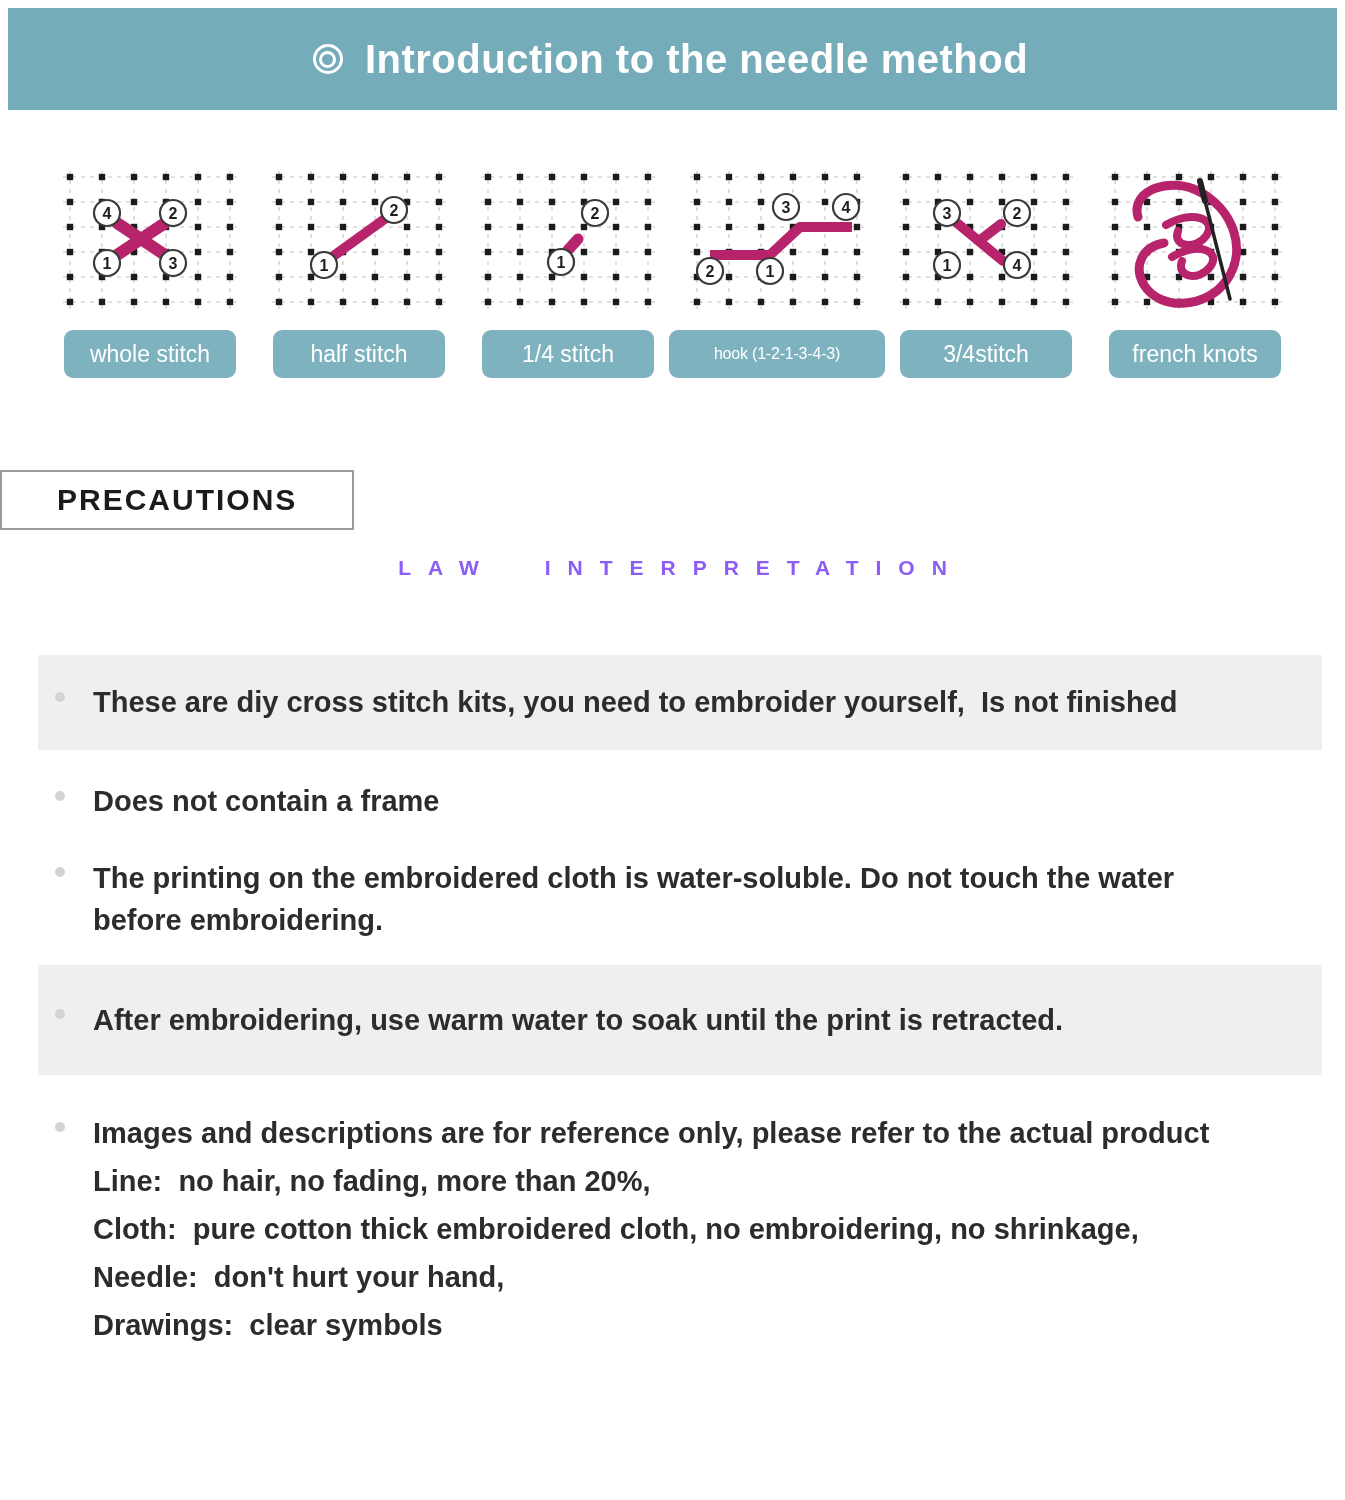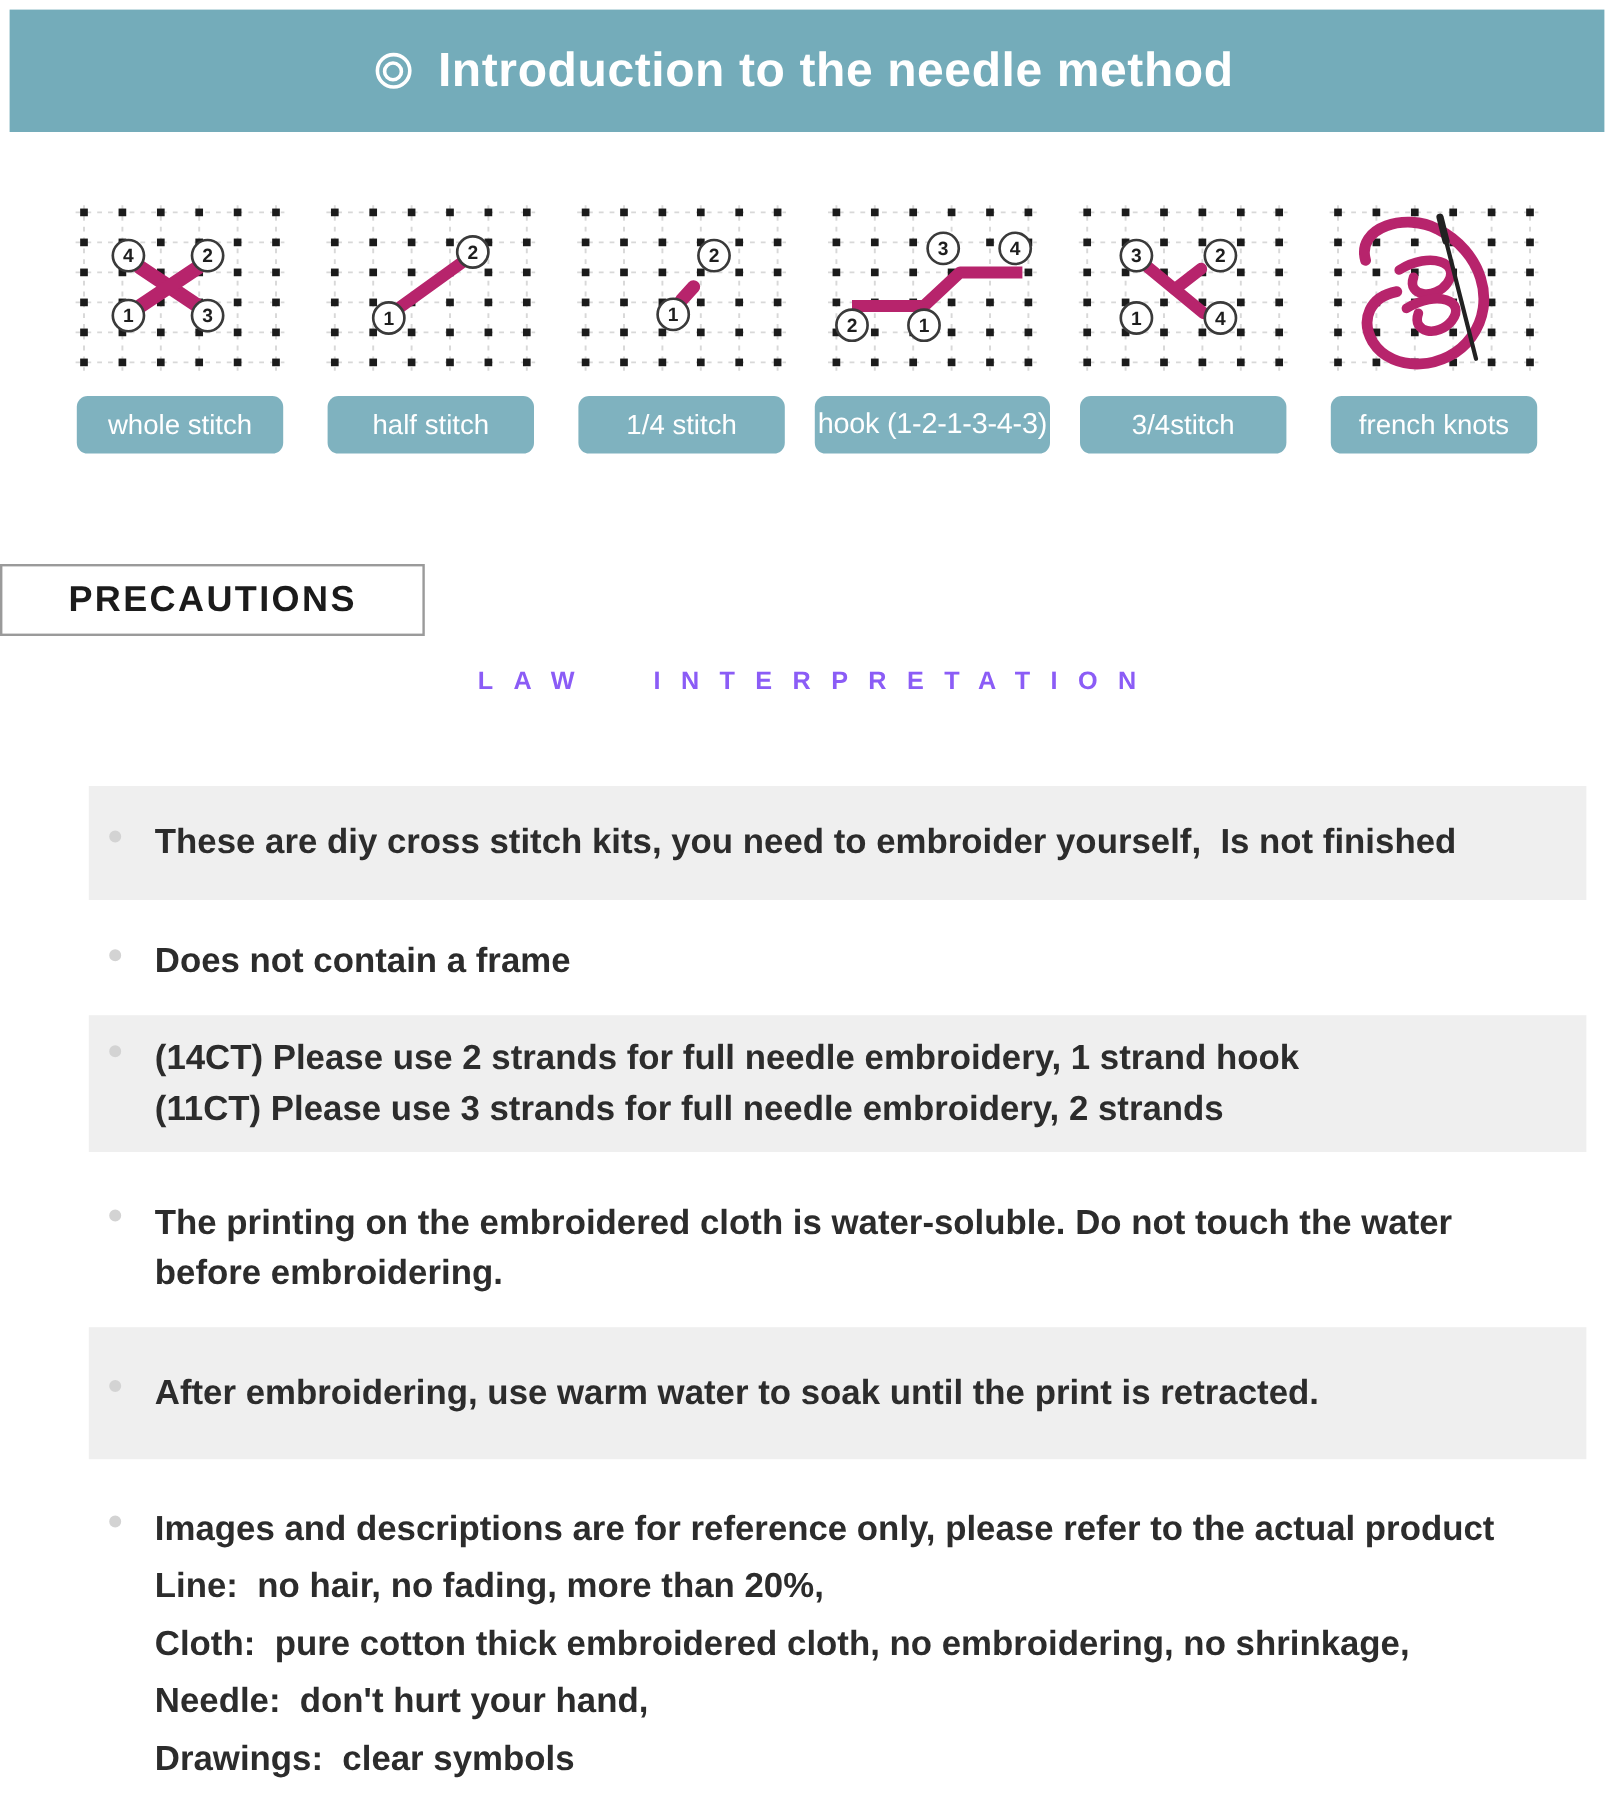--- a/index.html
+++ b/index.html
@@ -25,35 +25,35 @@
   .strip {
     margin-top:55px; display:flex; justify-content:center; gap:13px;
   }
   .panel { width:196px; display:flex; flex-direction:column; align-items:center; }
   .panel svg { display:block; }
   .pill {
     margin-top:15px; height:48px; width:172px; background:var(--pill,#7fb2bf);
     border-radius:9px; color:#fff; font-size:23px; font-weight:400;
     display:flex; align-items:center; justify-content:center; white-space:nowrap;
   }
-  .pill.small { width:196px; font-size:24px; letter-spacing:-0.2px; }
+  .pill.small { width:216px; font-size:16px; letter-spacing:-0.2px; }
   
   .prec-wrap { margin-top:92px; }
   .prec-box {
     display:inline-block; border:2px solid #9a9a9a; padding:11px 55px;
     font-size:30px; font-weight:700; letter-spacing:2px; color:#1b1b1b;
   }
   .law {
     margin-top:26px; text-align:center; font-size:21px; font-weight:700;
     color:#8b5cf6; letter-spacing:17px; word-spacing:26px; text-indent:17px;
   }
   
   .list { margin-top:75px; }
   .item {
-    position:relative; margin-left:74px; margin-right:23px;
+    position:relative; margin-left:38px; margin-right:23px;
     padding-left:55px; padding-right:14px;
   }
   .item.shaded { background:var(--stripe,#efefef); }
   .line { font-size:29px; font-weight:700; line-height:var(--lh,40px); white-space:pre-wrap; }
   .bullet {
     position:absolute; left:17px; width:10px; height:10px;
     border:5px solid #d3d3d3; border-radius:50%; background:#fdfdfd;
   }
   .item-0 { padding-top:30px; padding-bottom:30px; --lh:35px; }
   .item-0 .bullet { top:37px; }
@@ -453,25 +453,20 @@
 
   <section class="list">
       <div class="item item-0 shaded">
         <span class="bullet"></span>
         <div class="line">These are diy cross stitch kits, you need to embroider yourself,  Is not finished</div>
       </div>
       <div class="item item-1">
         <span class="bullet"></span>
         <div class="line">Does not contain a frame</div>
       </div>
-      <div class="item item-2 shaded">
-        <span class="bullet"></span>
-        <div class="line">(14CT) Please use 2 strands for full needle embroidery, 1 strand hook</div>
-        <div class="line">(11CT) Please use 3 strands for full needle embroidery, 2 strands</div>
-      </div>
       <div class="item item-3">
         <span class="bullet"></span>
         <div class="line">The printing on the embroidered cloth is water-soluble. Do not touch the water</div>
         <div class="line">before embroidering.</div>
       </div>
       <div class="item item-4 shaded">
         <span class="bullet"></span>
         <div class="line">After embroidering, use warm water to soak until the print is retracted.</div>
       </div>
       <div class="item item-5">

